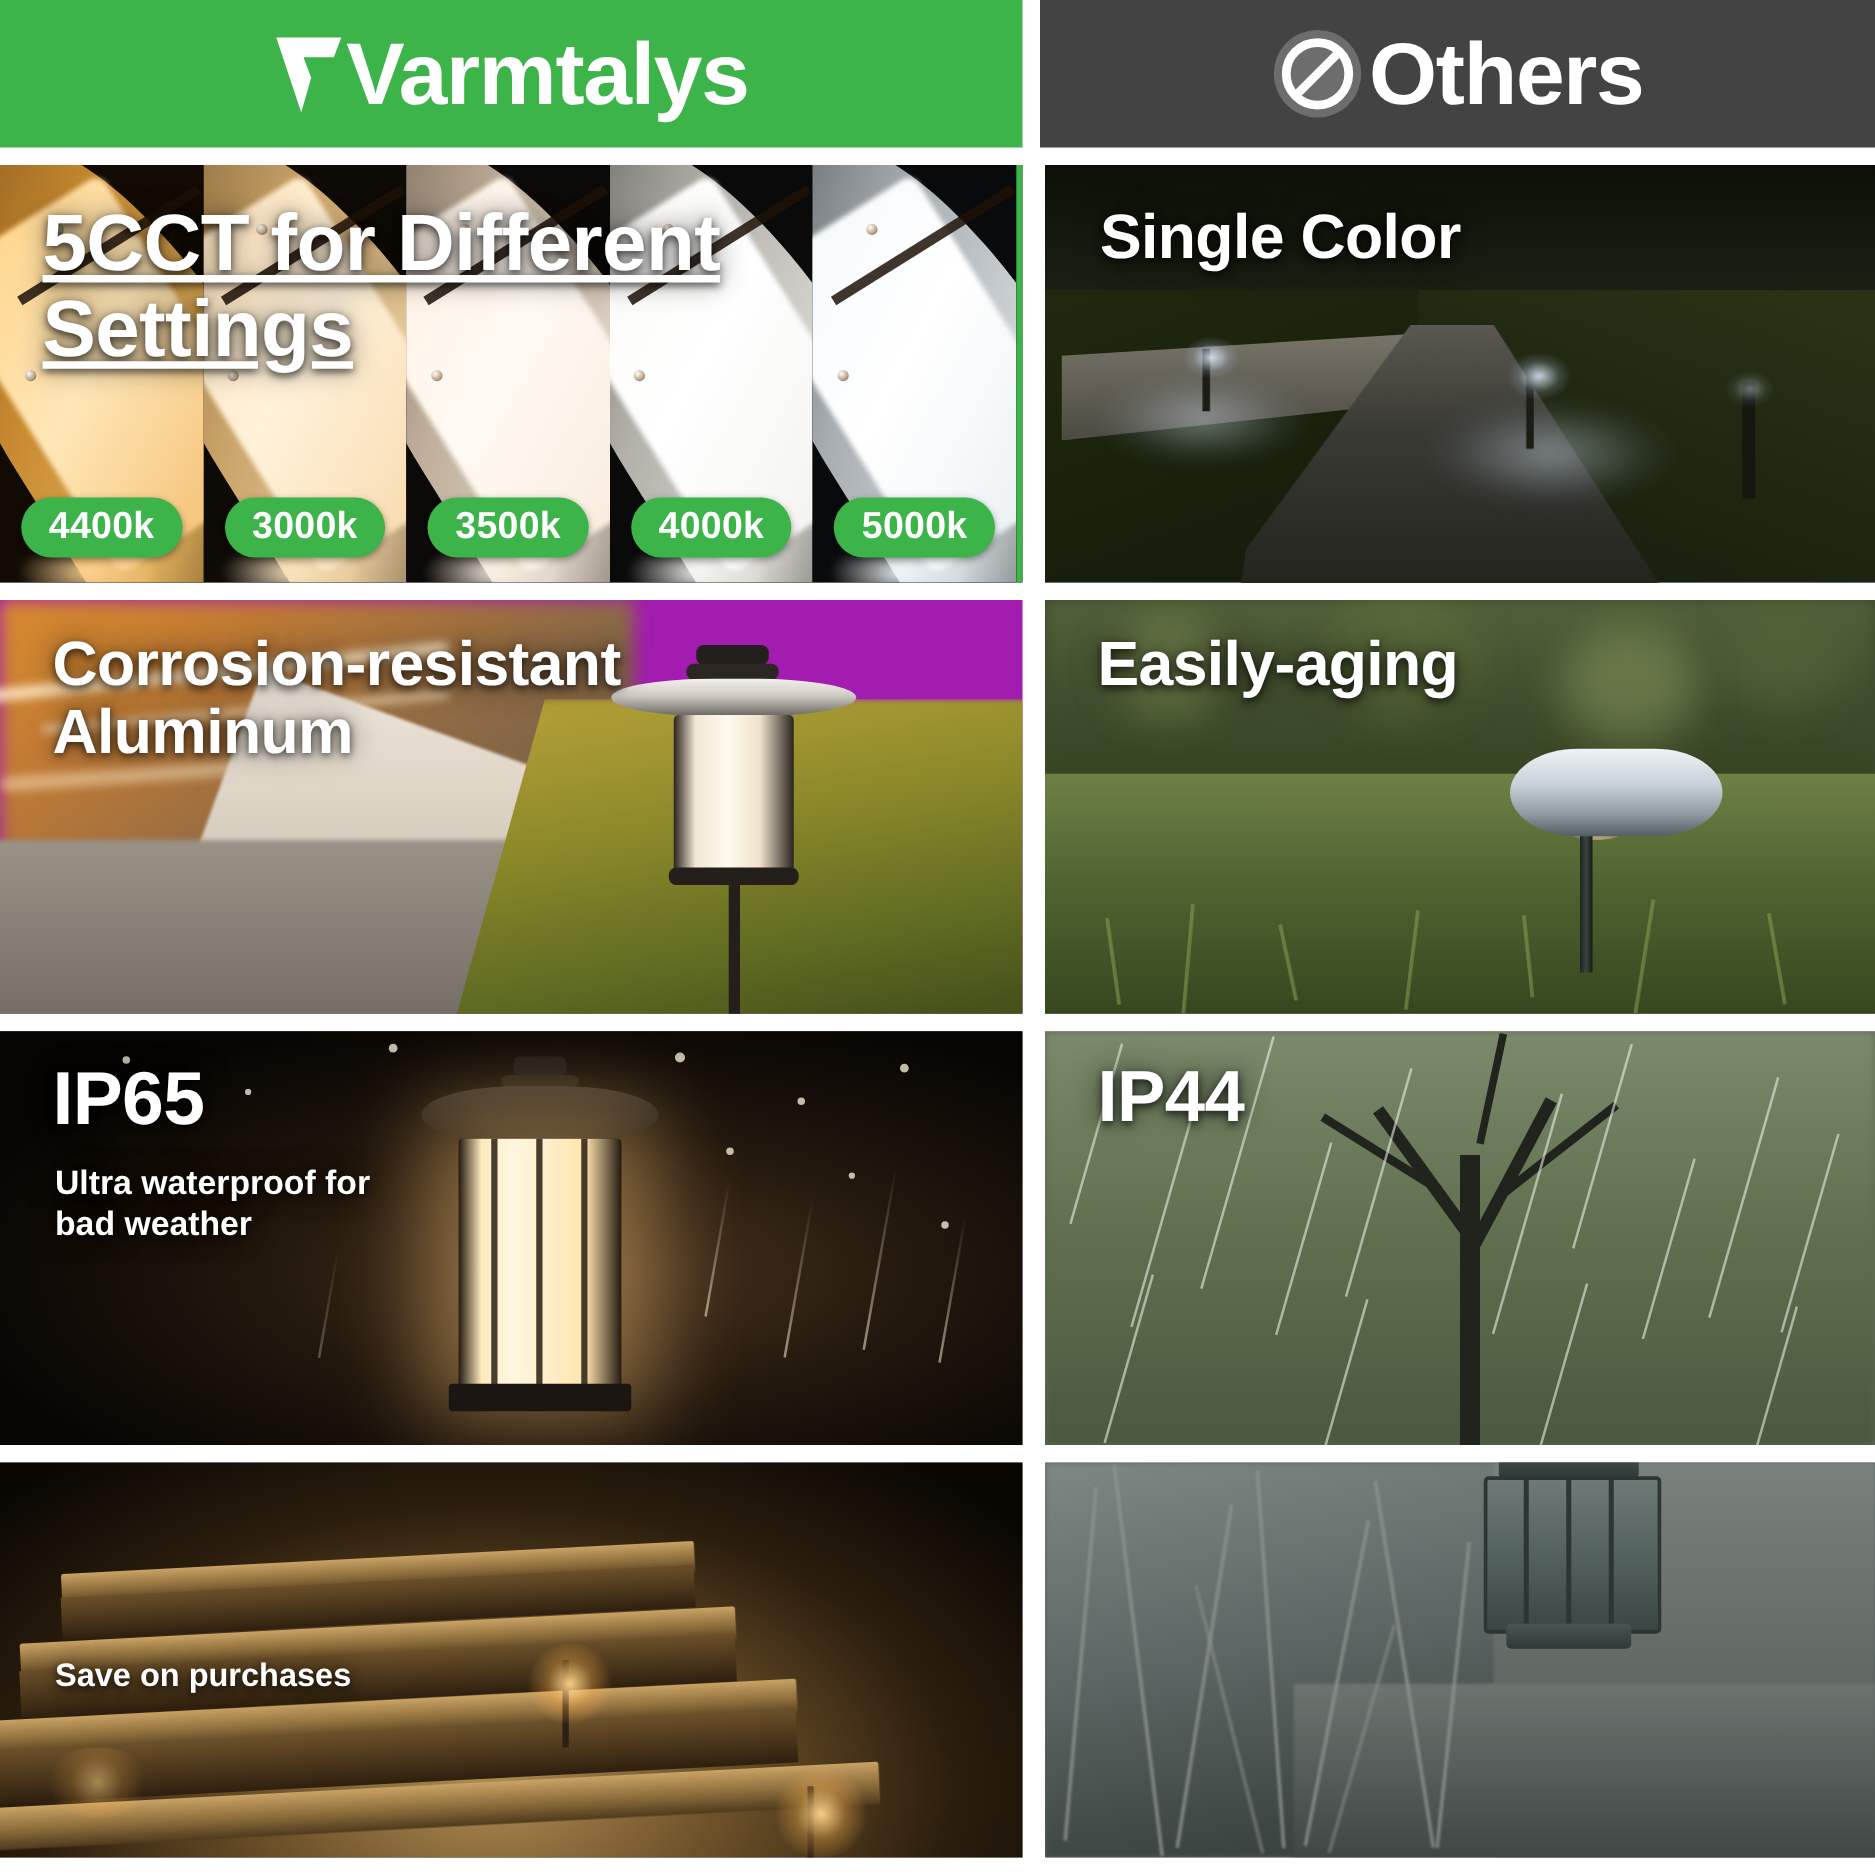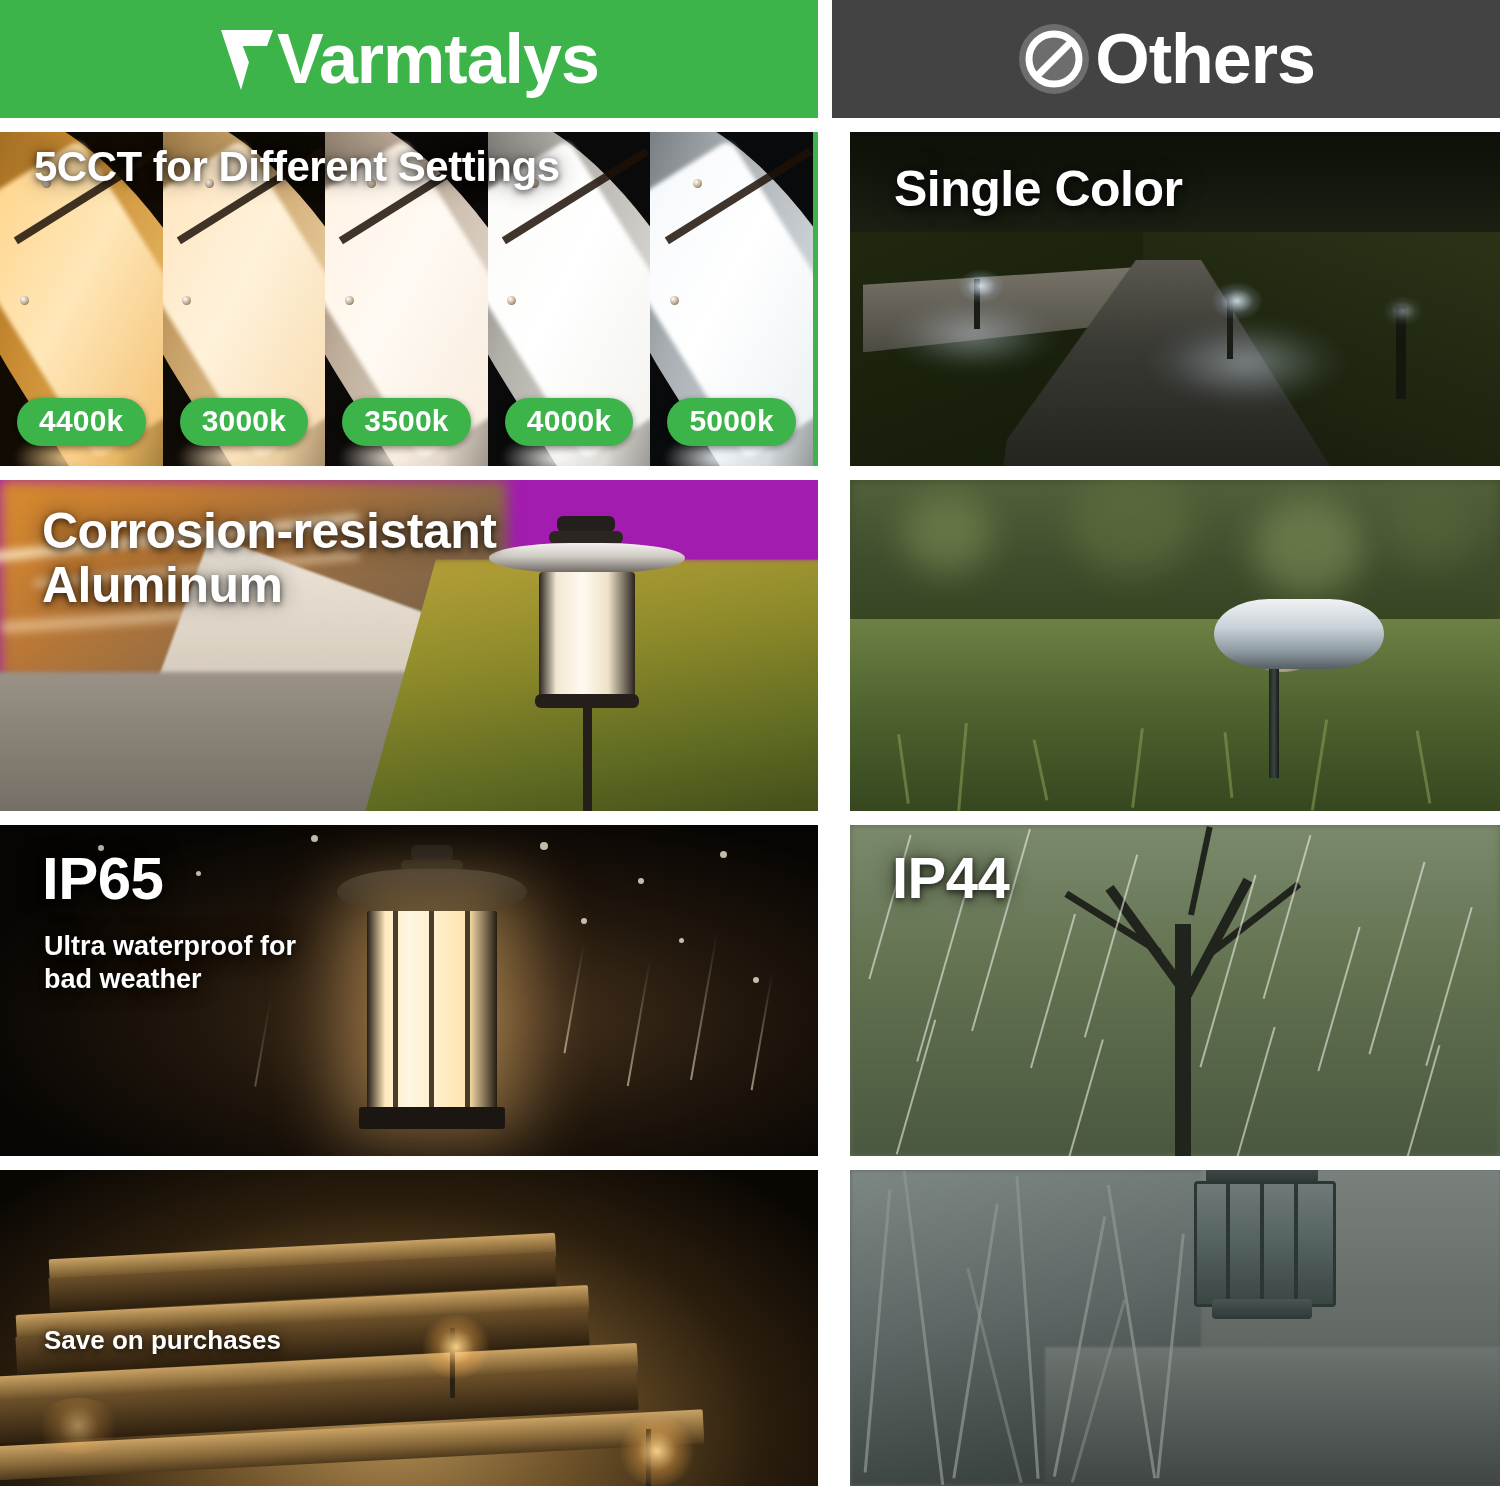--- a/index.html
+++ b/index.html
@@ -52,21 +52,21 @@
     color: #ffffff; font-size: 70px; font-weight: 700; letter-spacing: -1px;
   }
 
   
   .panel {
     position: relative;
     overflow: hidden;
     margin-top: 14px;
   }
   .panel.left  { }
-  .panel.right { margin-left: 32px; }
+  .panel.right { margin-left: 18px; }
 
   .panel-inner { position:absolute; inset:0; }
 
   .cap {
     position: absolute;
     z-index: 6;
     color: #ffffff;
     font-weight: 700;
     line-height: 1.08;
     text-shadow: 0 2px 7px rgba(0,0,0,.75), 0 0 22px rgba(0,0,0,.55);
@@ -347,21 +347,21 @@
       <div class="cct-seg" style="background:#090a0b">
         <div class="shade" style="background:linear-gradient(140deg,#464b4e 0%,#a8aeb2 40%,#d2d7da 70%,#1f2224 100%)"></div>
         <div class="glow" style="background:linear-gradient(150deg,#f4f8fb 0%,#ffffff 45%,#e9eef2 100%)"></div>
         <div class="rim"></div>
         <div class="screw" style="left:26%;top:14%"></div>
         <div class="screw" style="left:12%;top:49%"></div>
         <div class="botglow" style="background:radial-gradient(ellipse at center,rgba(245,250,253,.95),rgba(245,250,253,0) 70%)"></div>
       </div>
     </div>
 
-    <div class="cap" style="left:34px; top:12px; font-size:42px;">5CCT for Different Settings</div>
+    <div class="cap" style="left:34px; top:28px; font-size:64px;text-decoration:underline;">5CCT for Different Settings</div>
 
     <div class="cct-badges">
       <div class="cct-badge-cell">
           <span class="badge">4400k</span>
         </div>
       <div class="cct-badge-cell">
           <span class="badge">3000k</span>
         </div>
       <div class="cct-badge-cell">
           <span class="badge">3500k</span>
@@ -438,20 +438,21 @@
       <div class="pl-blade" style="left:44%; bottom:1%; height:80px; transform:rotate(7deg)"></div>
       <div class="pl-blade" style="left:58%; bottom:4%; height:66px; transform:rotate(-6deg)"></div>
       <div class="pl-blade" style="left:72%; bottom:0%; height:92px; transform:rotate(9deg)"></div>
       <div class="pl-blade" style="left:88%; bottom:2%; height:74px; transform:rotate(-10deg)"></div>
 
       <div class="pl-lamp-head" style="left:56%; top:36%; width:170px; height:70px;"></div>
       <div class="pl-lamp-base" style="left:62%; top:50%; width:58px; height:26px;"></div>
       <div class="pl-lamp-stem" style="left:64.5%; top:56%; height:34%;"></div>
     </div>
     <div class="cap" style="left:42px; top:24px; font-size:50px;">
+      <div>Easily-aging</div>
     </div>
   </div>
 
   <div class="panel left ip65">
     <div class="panel-inner">
       <div class="r3-dark"></div>
 
       <div class="lantern" style="left:40%; top:6%; width:210px; height:86%;">
         <div class="top-knob" style="left:84px; top:0;   width:42px; height:16px;"></div>
         <div class="top-knob" style="left:74px; top:15px;width:62px; height:10px; background:#262017"></div>

